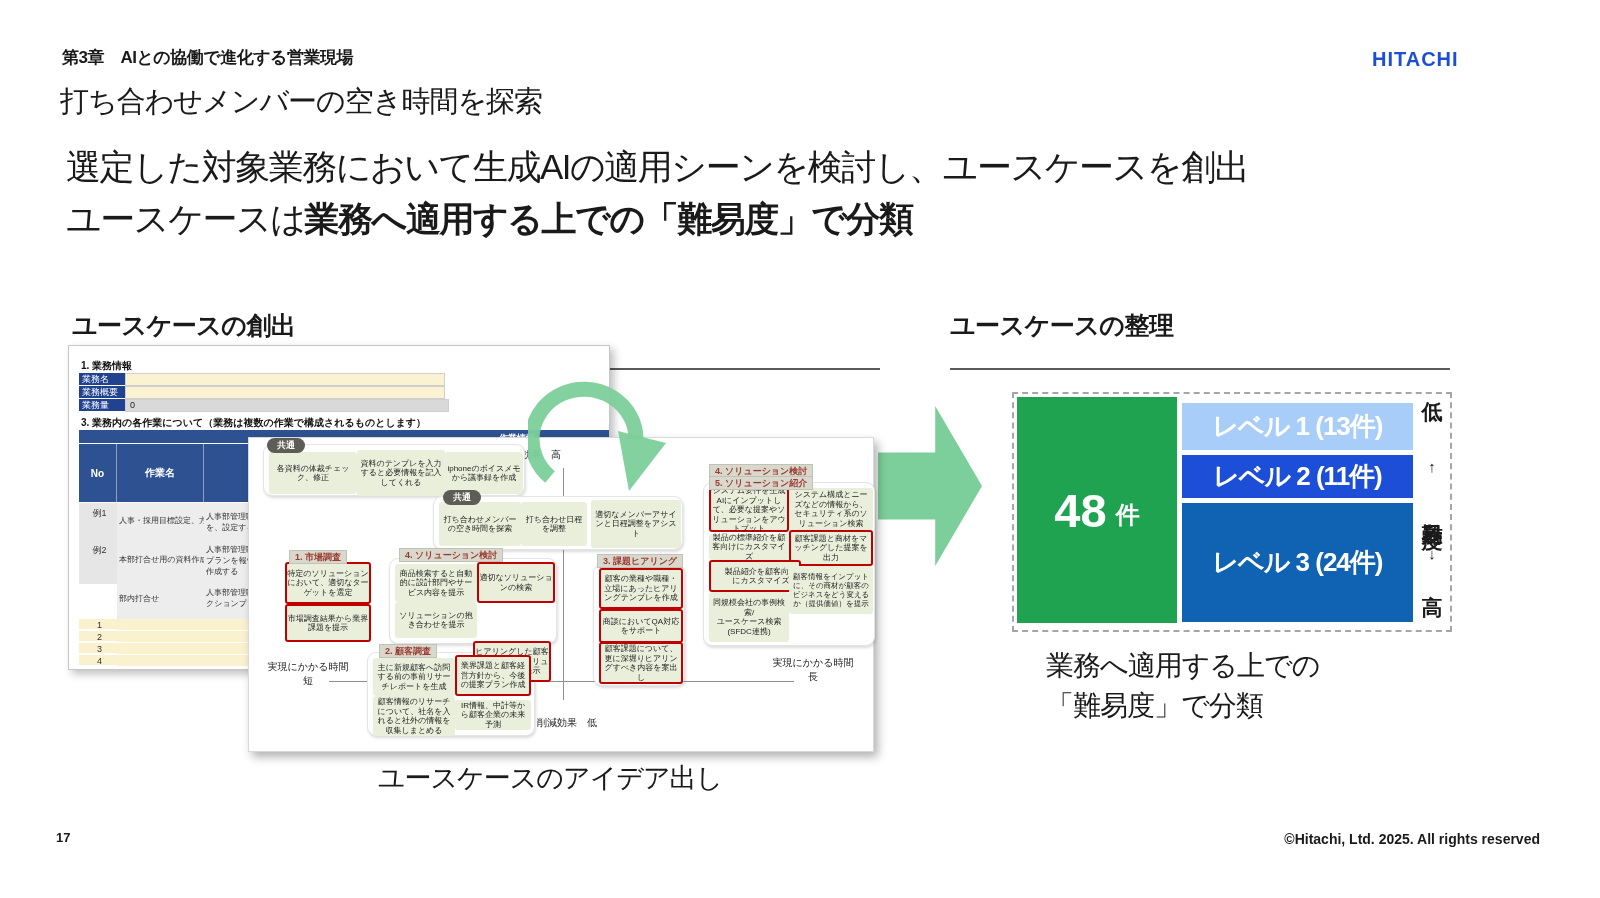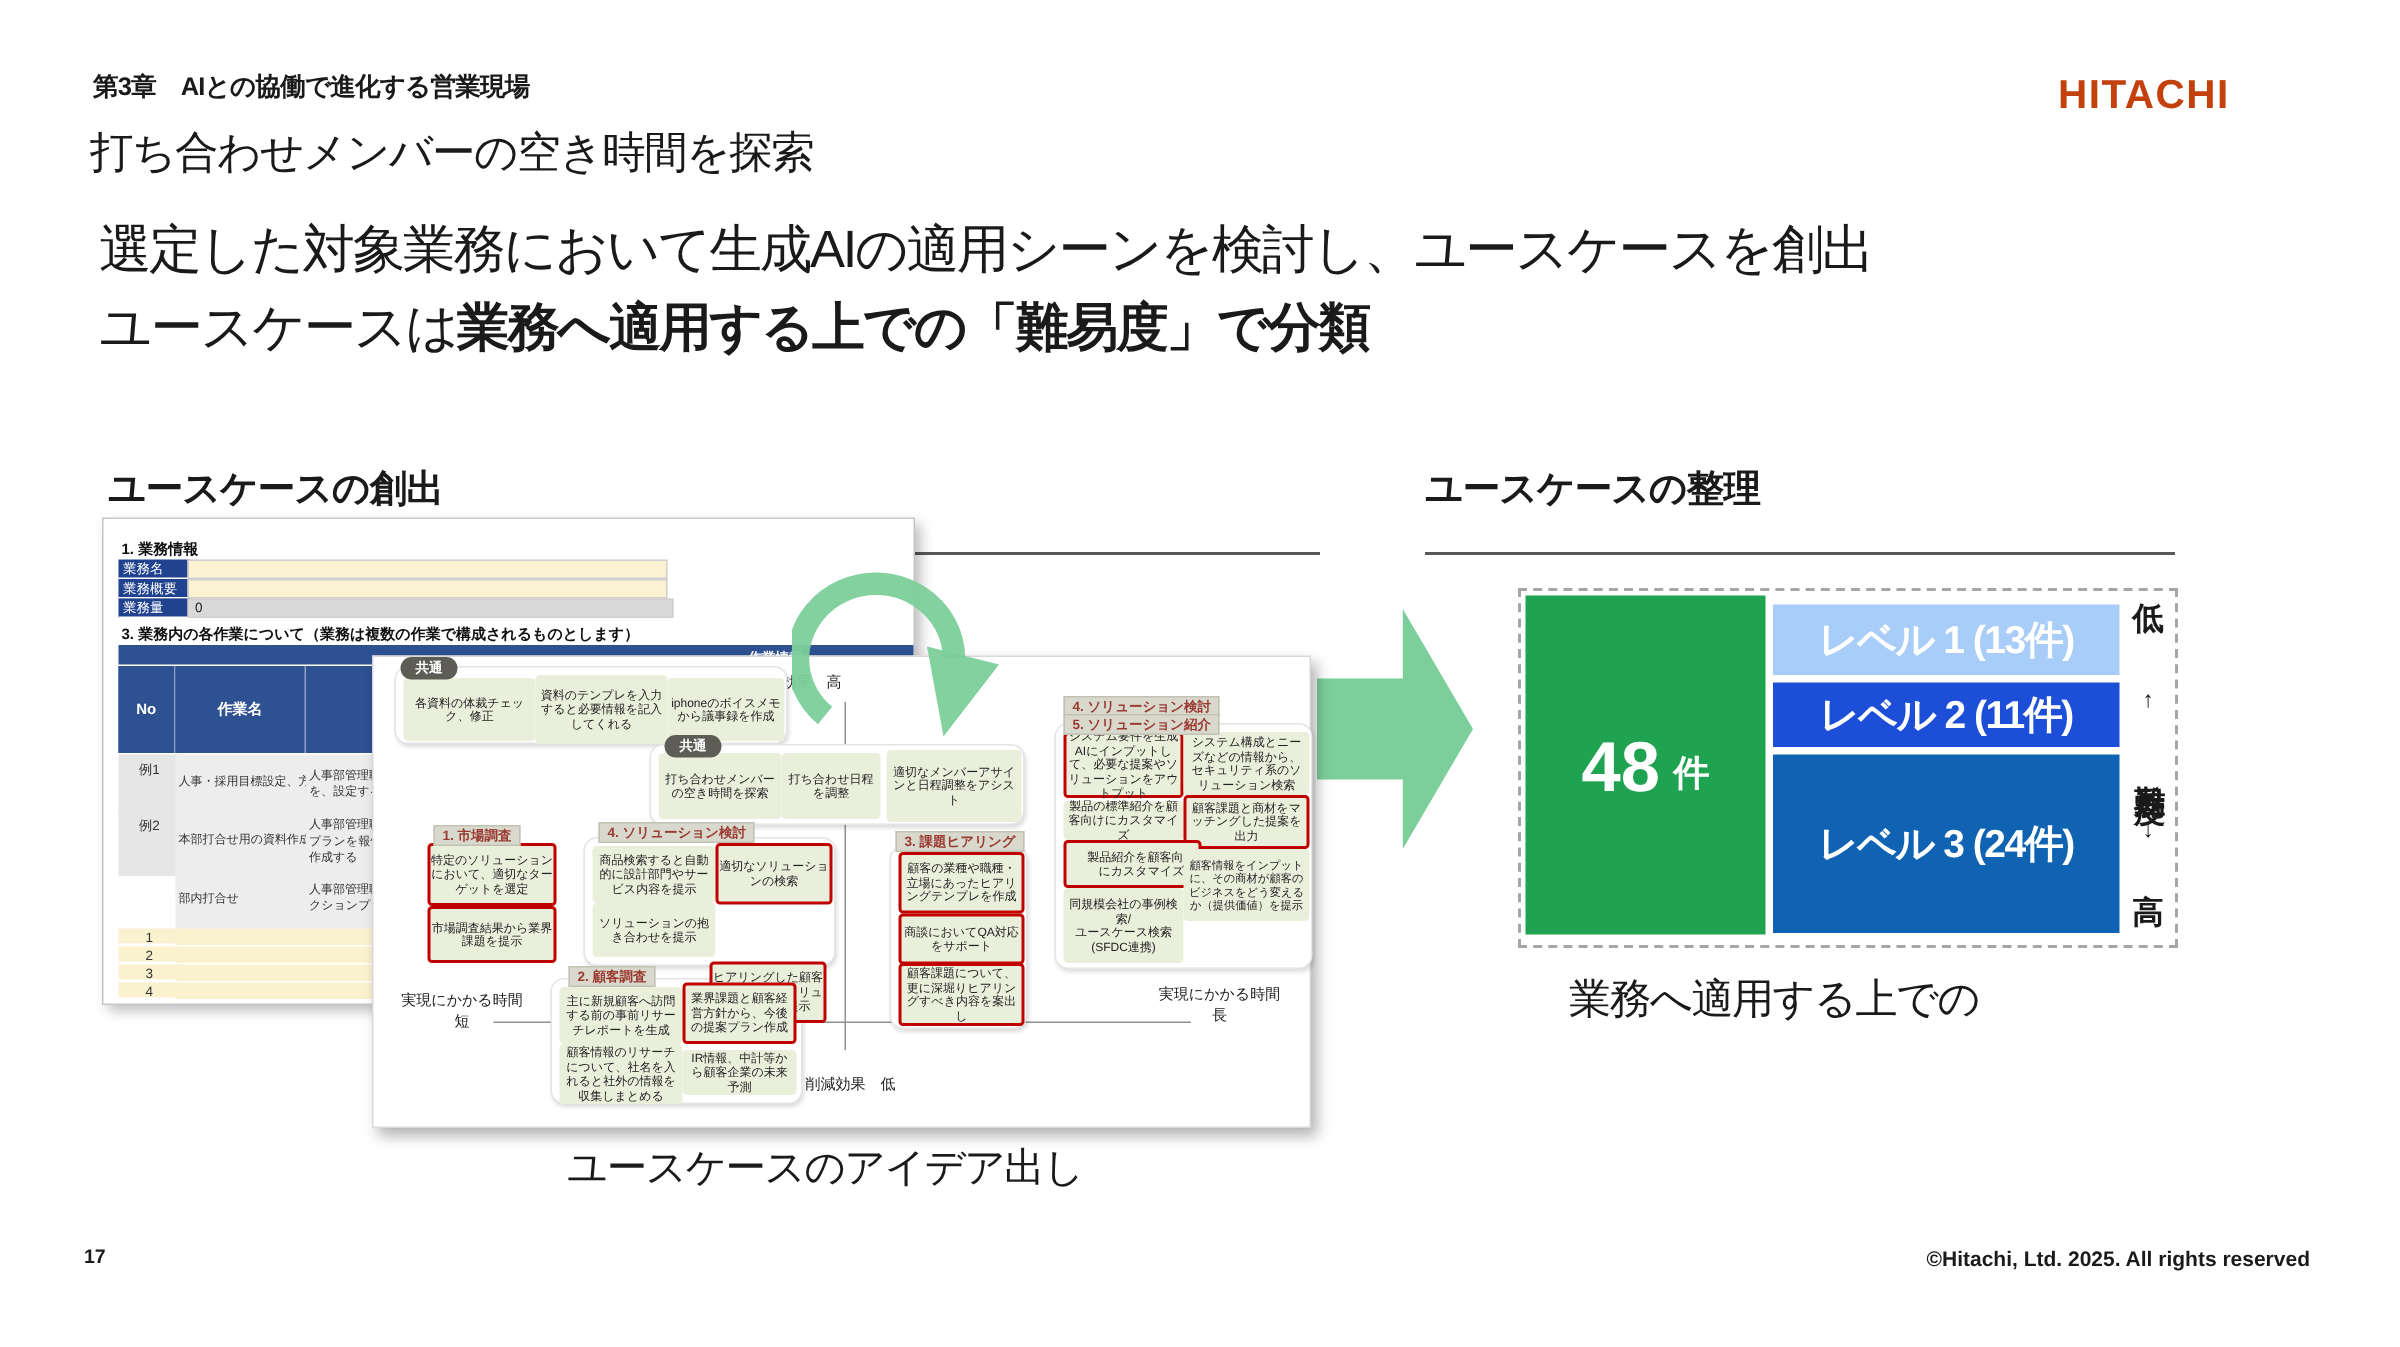--- a/index.html
+++ b/index.html
@@ -1,21 +1,21 @@
 <!DOCTYPE html>
 <html><head>
 <meta charset="utf-8">
 <style>
   html,body{margin:0;padding:0;background:#e8e8e8;}
   #slide{position:relative;width:1600px;height:898px;background:#ffffff;overflow:hidden;
          font-family:"Liberation Sans","DejaVu Sans",sans-serif;color:#1a1a1a;}
   .abs{position:absolute;}
   
   .chapter{left:62px;top:46px;font-size:17px;font-weight:bold;letter-spacing:-0.5px;}
-  .logo{left:1372px;top:48px;font-size:27px;font-weight:800;letter-spacing:1px;color:#c2410c;}
+  .logo{left:1372px;top:48px;font-size:20px;font-weight:800;letter-spacing:1px;color:#1d4ed8;}
   .page-title{left:60px;top:82px;font-size:29px;letter-spacing:-1px;}
   .lead{left:66px;top:141px;font-size:35px;line-height:52px;letter-spacing:-1.5px;}
   .lead b{font-weight:bold;}
   
   .sec-head{position:absolute;text-align:left;font-size:25px;font-weight:bold;
             padding-bottom:26px;border-bottom:2px solid #595959;letter-spacing:-0.5px;margin-top:28px;}
   .sec-left{left:72px;top:281px;width:808px;}
   .sec-right{left:950px;top:281px;width:500px;}
   
   .sheet{left:68px;top:345px;width:540px;height:323px;background:#fff;
@@ -224,17 +224,18 @@
   <div class="abs bar bar3">レベル 3 (24件)</div>
   <div class="abs diff-col">
     <span>低</span>
     <span class="ar">↑</span>
     <span class="vert">難易度</span>
     <span class="ar">↓</span>
     <span>高</span>
   </div>
   <div class="abs note">
     <div>業務へ適用する上での</div>
+    <div>「難易度」で分類</div>
   </div>
 
   <div class="abs page-num">17</div>
   <div class="abs copyright">©Hitachi, Ltd. 2025. All rights reserved</div>
 </div>
 
 </body></html>

